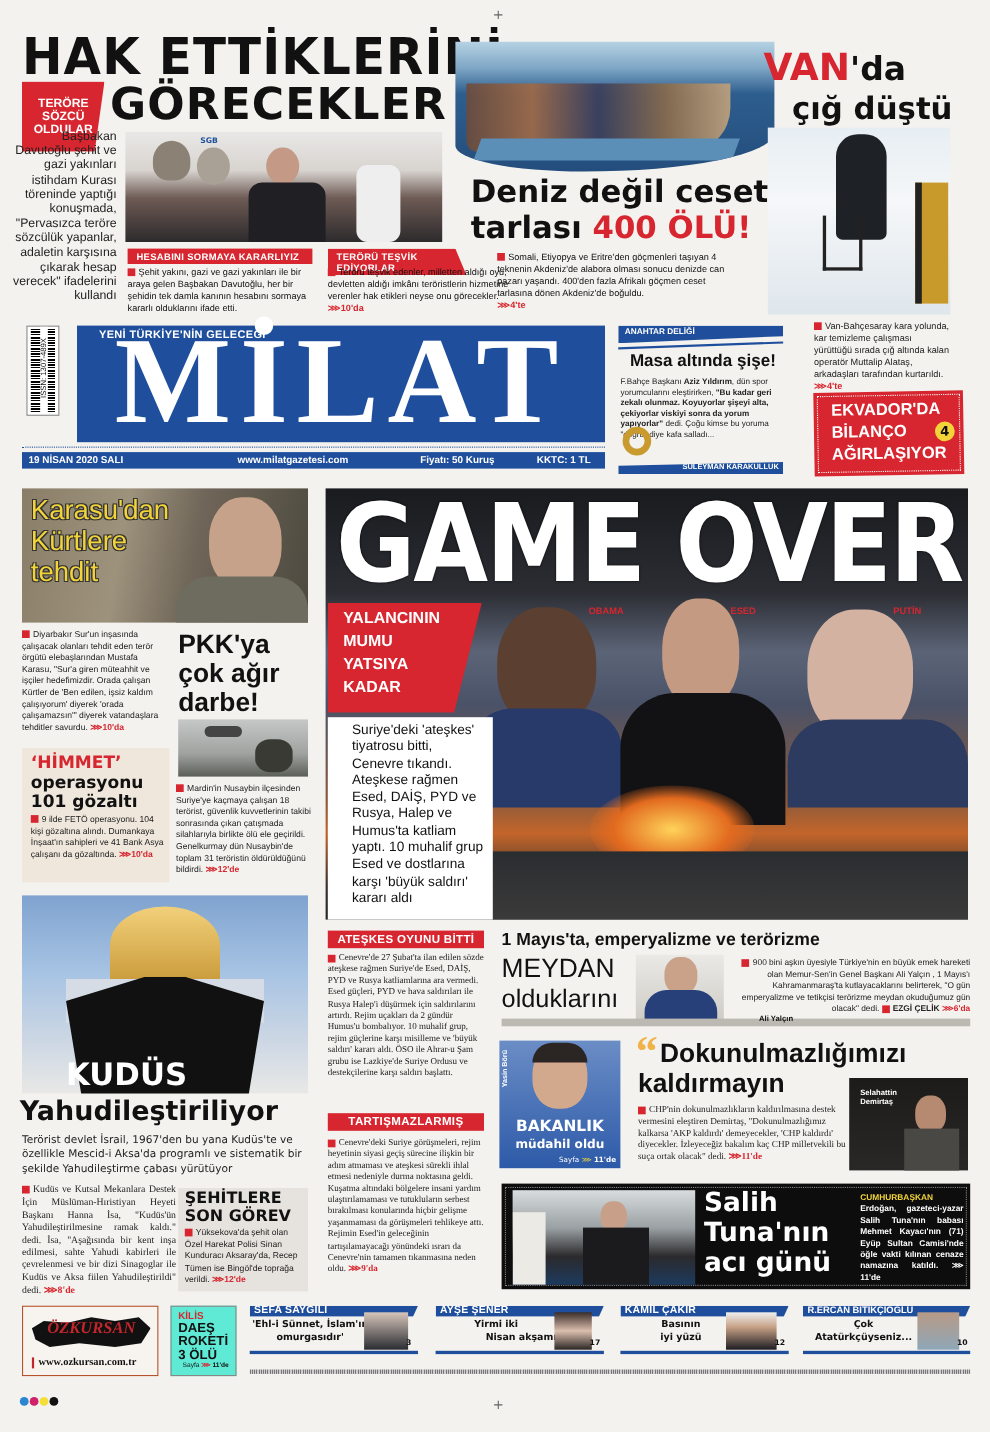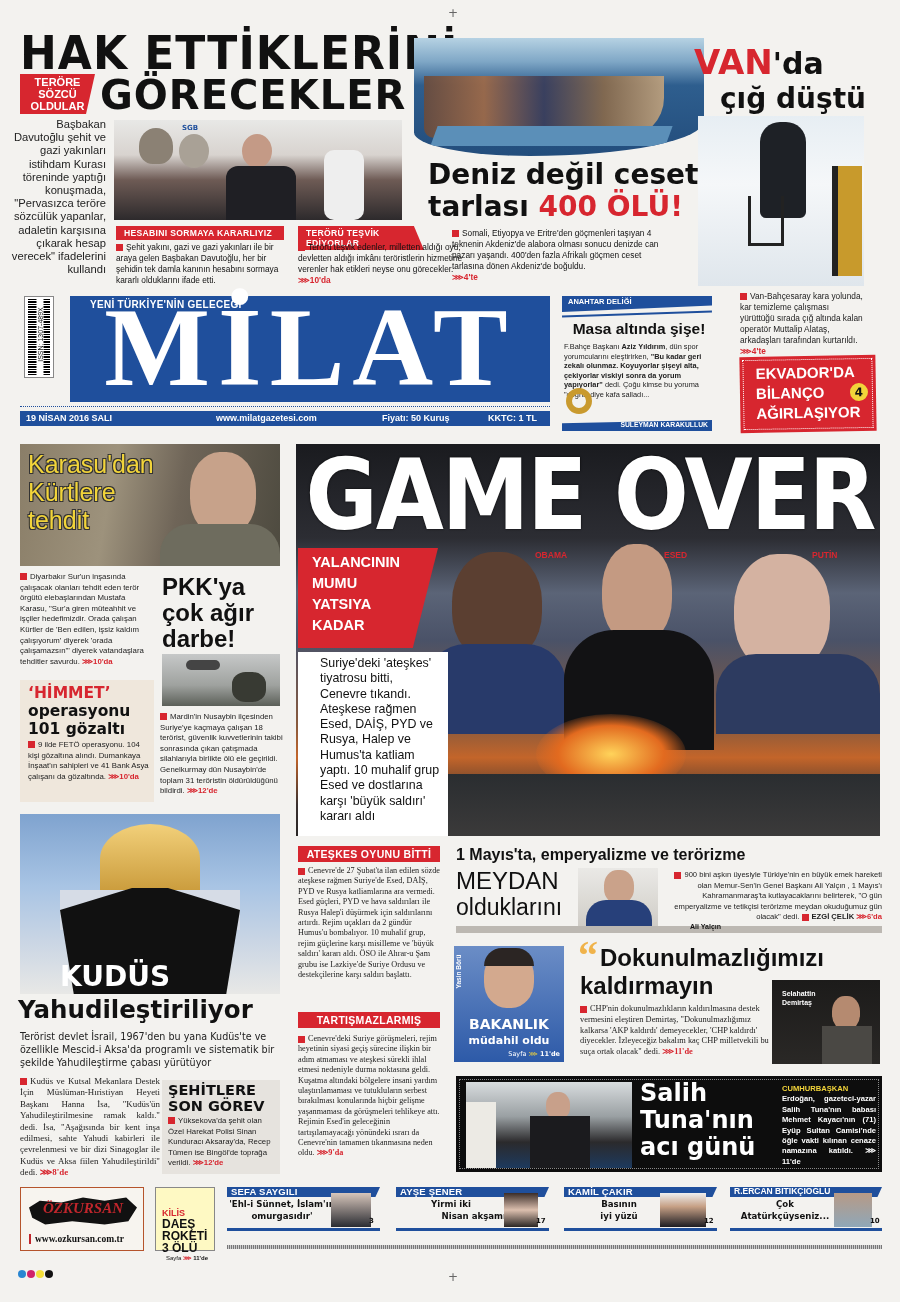--- a/index.html
+++ b/index.html
@@ -21,21 +21,21 @@
 <div class="abs" style="left:448px;top:1270px;font-size:12px;color:#666">+</div>
 <div class="abs" style="left:18px;top:1270px;display:flex;gap:1px">
   <span style="width:8px;height:8px;border-radius:50%;background:#2a86d1;display:block"></span>
   <span style="width:8px;height:8px;border-radius:50%;background:#d0226a;display:block"></span>
   <span style="width:8px;height:8px;border-radius:50%;background:#f3de3a;display:block"></span>
   <span style="width:8px;height:8px;border-radius:50%;background:#111;display:block"></span>
 </div>
 
 <section>
   <div class="abs blk" style="left:20px;top:30px;font-size:44px;letter-spacing:1px;line-height:46px;font-weight:900;transform:scaleY(1.05)">HAK ETTİKLERİNİ</div>
-  <div class="abs" style="left:20px;top:74px;width:75px;background:#d7262f;color:#fff;font-family:'Liberation Sans',sans-serif;font-weight:bold;font-size:11px;line-height:12px;text-align:center;padding:2px 2px;clip-path:polygon(0 0,100% 0,88% 100%,0 100%)">
+  <div class="abs" style="left:20px;top:74px;width:75px;background:#d7262f;color:#fff;font-family:'Liberation Sans',sans-serif;font-weight:bold;font-size:11px;line-height:12px;text-align:center;padding:14px 2px;clip-path:polygon(0 0,100% 0,88% 100%,0 100%)">
     <div>TERÖRE</div>
     <div>SÖZCÜ</div>
     <div>OLDULAR</div>
   </div>
   <div class="abs blk" style="left:100px;top:74px;font-size:40px;line-height:42px;letter-spacing:1px;font-weight:900">GÖRECEKLER</div>
   <div class="abs lib" style="left:8px;top:118px;width:98px;font-size:11.2px;line-height:13.2px;text-align:right;color:#222">Başbakan Davutoğlu şehit ve gazi yakınları istihdam Kurası töreninde yaptığı konuşmada, "Pervasızca teröre sözcülük yapanlar, adaletin karşısına çıkarak hesap verecek" ifadelerini kullandı</div>
 
   <div class="abs photo" style="left:114px;top:120px;width:288px;height:100px;background:linear-gradient(180deg,#e8e8e6 0%,#d8d3cf 35%,#6e5b55 60%,#2d2a2c 100%)">
     <div style="position:absolute;left:25px;top:8px;width:34px;height:36px;border-radius:50% 50% 40% 40%;background:#8b8174"></div>
     <div style="position:absolute;left:65px;top:14px;width:30px;height:34px;border-radius:50%;background:#a9a196"></div>
@@ -92,21 +92,21 @@
   <div class="abs" style="left:24px;top:296px;width:30px;height:82px;background:#fff;border:1px solid #888;overflow:hidden">
     <div style="position:absolute;left:3px;top:2px;width:22px;height:76px;background:repeating-linear-gradient(0deg,#000 0 1px,#fff 1px 2px,#000 2px 4px,#fff 4px 5px)"></div>
     <div style="position:absolute;left:-26px;top:34px;width:82px;transform:rotate(-90deg);font-size:7px;background:#fff;text-align:center;font-family:'Liberation Sans',sans-serif">ISSN: 1307-489X</div>
   </div>
   <div class="abs" style="left:70px;top:296px;width:480px;height:106px;background:#1f4f9c">
     <div style="position:absolute;left:20px;top:3px;font-family:'Liberation Sans',sans-serif;font-weight:bold;font-size:10px;color:#fff;letter-spacing:.3px">YENİ TÜRKİYE'NİN GELECEĞİ</div>
     <div style="position:absolute;left:10px;top:-8px;width:460px;text-align:center;font-family:'Liberation Serif',serif;font-weight:bold;font-size:112px;line-height:118px;color:#fff;letter-spacing:8px">MİLAT</div>
   </div>
   <div class="abs" style="left:20px;top:406px;width:530px;border-top:1px dotted #1f4f9c"></div>
   <div class="abs" style="left:20px;top:411px;width:530px;height:15px;background:#1f4f9c;color:#fff;font-family:'Liberation Sans',sans-serif;font-weight:bold;font-size:9px;line-height:15px">
-    <span style="position:absolute;left:6px">19 NİSAN 2016 SALI</span>
+    <span style="position:absolute;left:6px">19 NİSAN 2020 SALI</span>
     <span style="position:absolute;left:196px">www.milatgazetesi.com</span>
     <span style="position:absolute;left:362px">Fiyatı: 50 Kuruş</span>
     <span style="position:absolute;left:468px">KKTC: 1 TL</span>
   </div>
 </header>
 
 <section>
   <div class="abs" style="left:562px;top:296px;width:150px;height:16px;background:#1f4f9c;clip-path:polygon(0 0,100% 0,100% 60%,0 100%)">
     <span style="position:absolute;left:6px;top:1px;color:#fff;font-family:'Liberation Sans',sans-serif;font-weight:bold;font-size:7.5px">ANAHTAR DELİĞİ</span>
   </div>
@@ -300,21 +300,21 @@
   </div>
 </section>
 
 <footer>
   <div class="abs" style="left:20px;top:1187px;width:124px;height:64px;border:1px solid #b5542c;background:#f7f4ef">
     <div style="position:absolute;left:8px;top:6px;width:108px;height:34px;background:#111;clip-path:polygon(0 40%,10% 20%,30% 25%,50% 10%,70% 20%,90% 10%,100% 40%,92% 80%,70% 90%,40% 80%,15% 90%,3% 70%)"></div>
     <div style="position:absolute;left:0;top:12px;width:124px;text-align:center;color:#c0262c;font-family:'Liberation Serif',serif;font-weight:bold;font-style:italic;font-size:15px">ÖZKURSAN</div>
     <div style="position:absolute;left:8px;top:46px;font-family:'Liberation Serif',serif;font-weight:bold;font-size:9.5px;border-left:2px solid #c0262c;padding-left:4px">www.ozkursan.com.tr</div>
   </div>
 
-  <div class="abs" style="left:155px;top:1187px;width:60px;height:64px;border:1px solid #888;background:#fef9c3;padding:20px 6px;font-family:'Liberation Sans',sans-serif">
+  <div class="abs" style="left:155px;top:1187px;width:60px;height:64px;border:1px solid #888;background:#5eead4;padding:3px 6px;font-family:'Liberation Sans',sans-serif">
     <div style="color:#d7262f;font-weight:bold;font-size:9px;line-height:10px">KİLİS</div>
     <div style="font-weight:bold;font-size:12px;line-height:12px">DAEŞ</div>
     <div style="font-weight:bold;font-size:12px;line-height:12px">ROKETİ</div>
     <div style="font-weight:bold;font-size:12px;line-height:12px">3 ÖLÜ</div>
     <div style="font-size:6px;text-align:right">
       <span>Sayfa</span>
       <span class="ref">⋙</span>
       <b>11'de</b>
     </div>
   </div>

